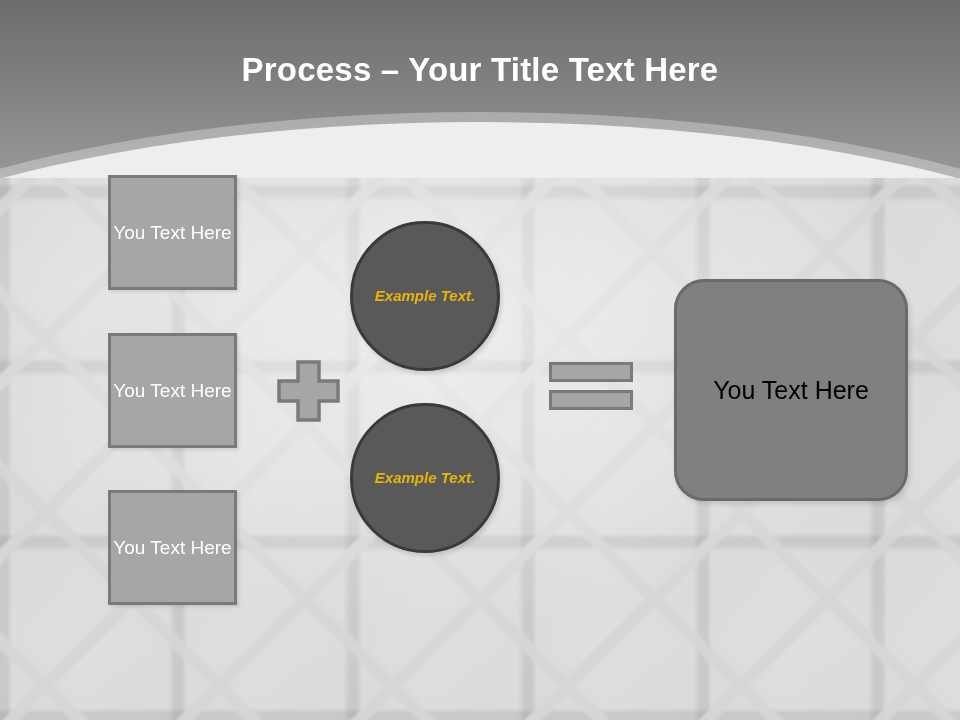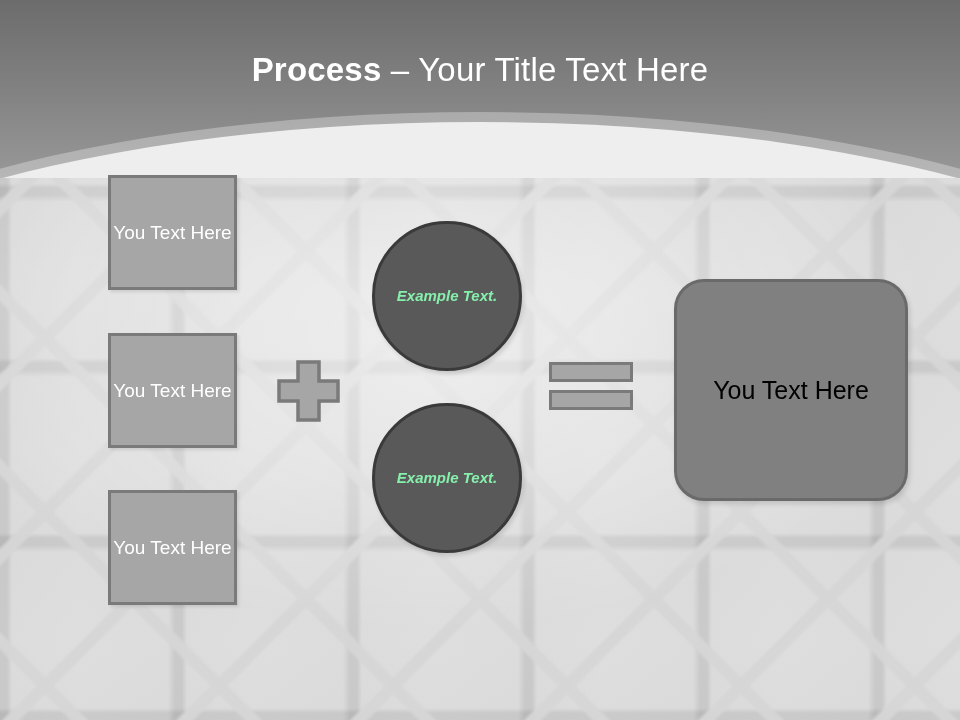--- a/index.html
+++ b/index.html
@@ -94,21 +94,21 @@
     left: 0; top: 50px;
     width: 960px;
     text-align: center;
     color: #ffffff;
     font-size: 33px;
     line-height: 40px;
     letter-spacing: 0.2px;
     white-space: nowrap;
   }
   #title .strong { font-weight: bold; margin-top: 40px; }
-  #title .light  { font-weight: normal; }
+  #title .light  { font-weight: bold; }
 
   
   .text-box {
     position: absolute;
     left: 108px;
     width: 129px;
     height: 115px;
     box-sizing: border-box;
     background: #a6a6a6;
     border: 3px solid #7a7a7a;
@@ -131,28 +131,28 @@
     left: 277px;
     top: 360px;
     width: 63px;
     height: 62px;
   }
   #plus svg { display: block; }
 
   
   .circle {
     position: absolute;
-    left: 372px;
+    left: 350px;
     width: 150px;
     height: 150px;
     box-sizing: border-box;
     border-radius: 50%;
     background: #595959;
     border: 3px solid #3a3a3a;
-    color: #86efac;
+    color: #eab308;
     font-size: 15px;
     line-height: 22px;
     font-weight: bold;
     font-style: italic;
     display: flex;
     align-items: center;
     justify-content: center;
     box-shadow: 2px 3px 4px rgba(0,0,0,0.13);
   }
   #circle-1 { top: 221px; }

